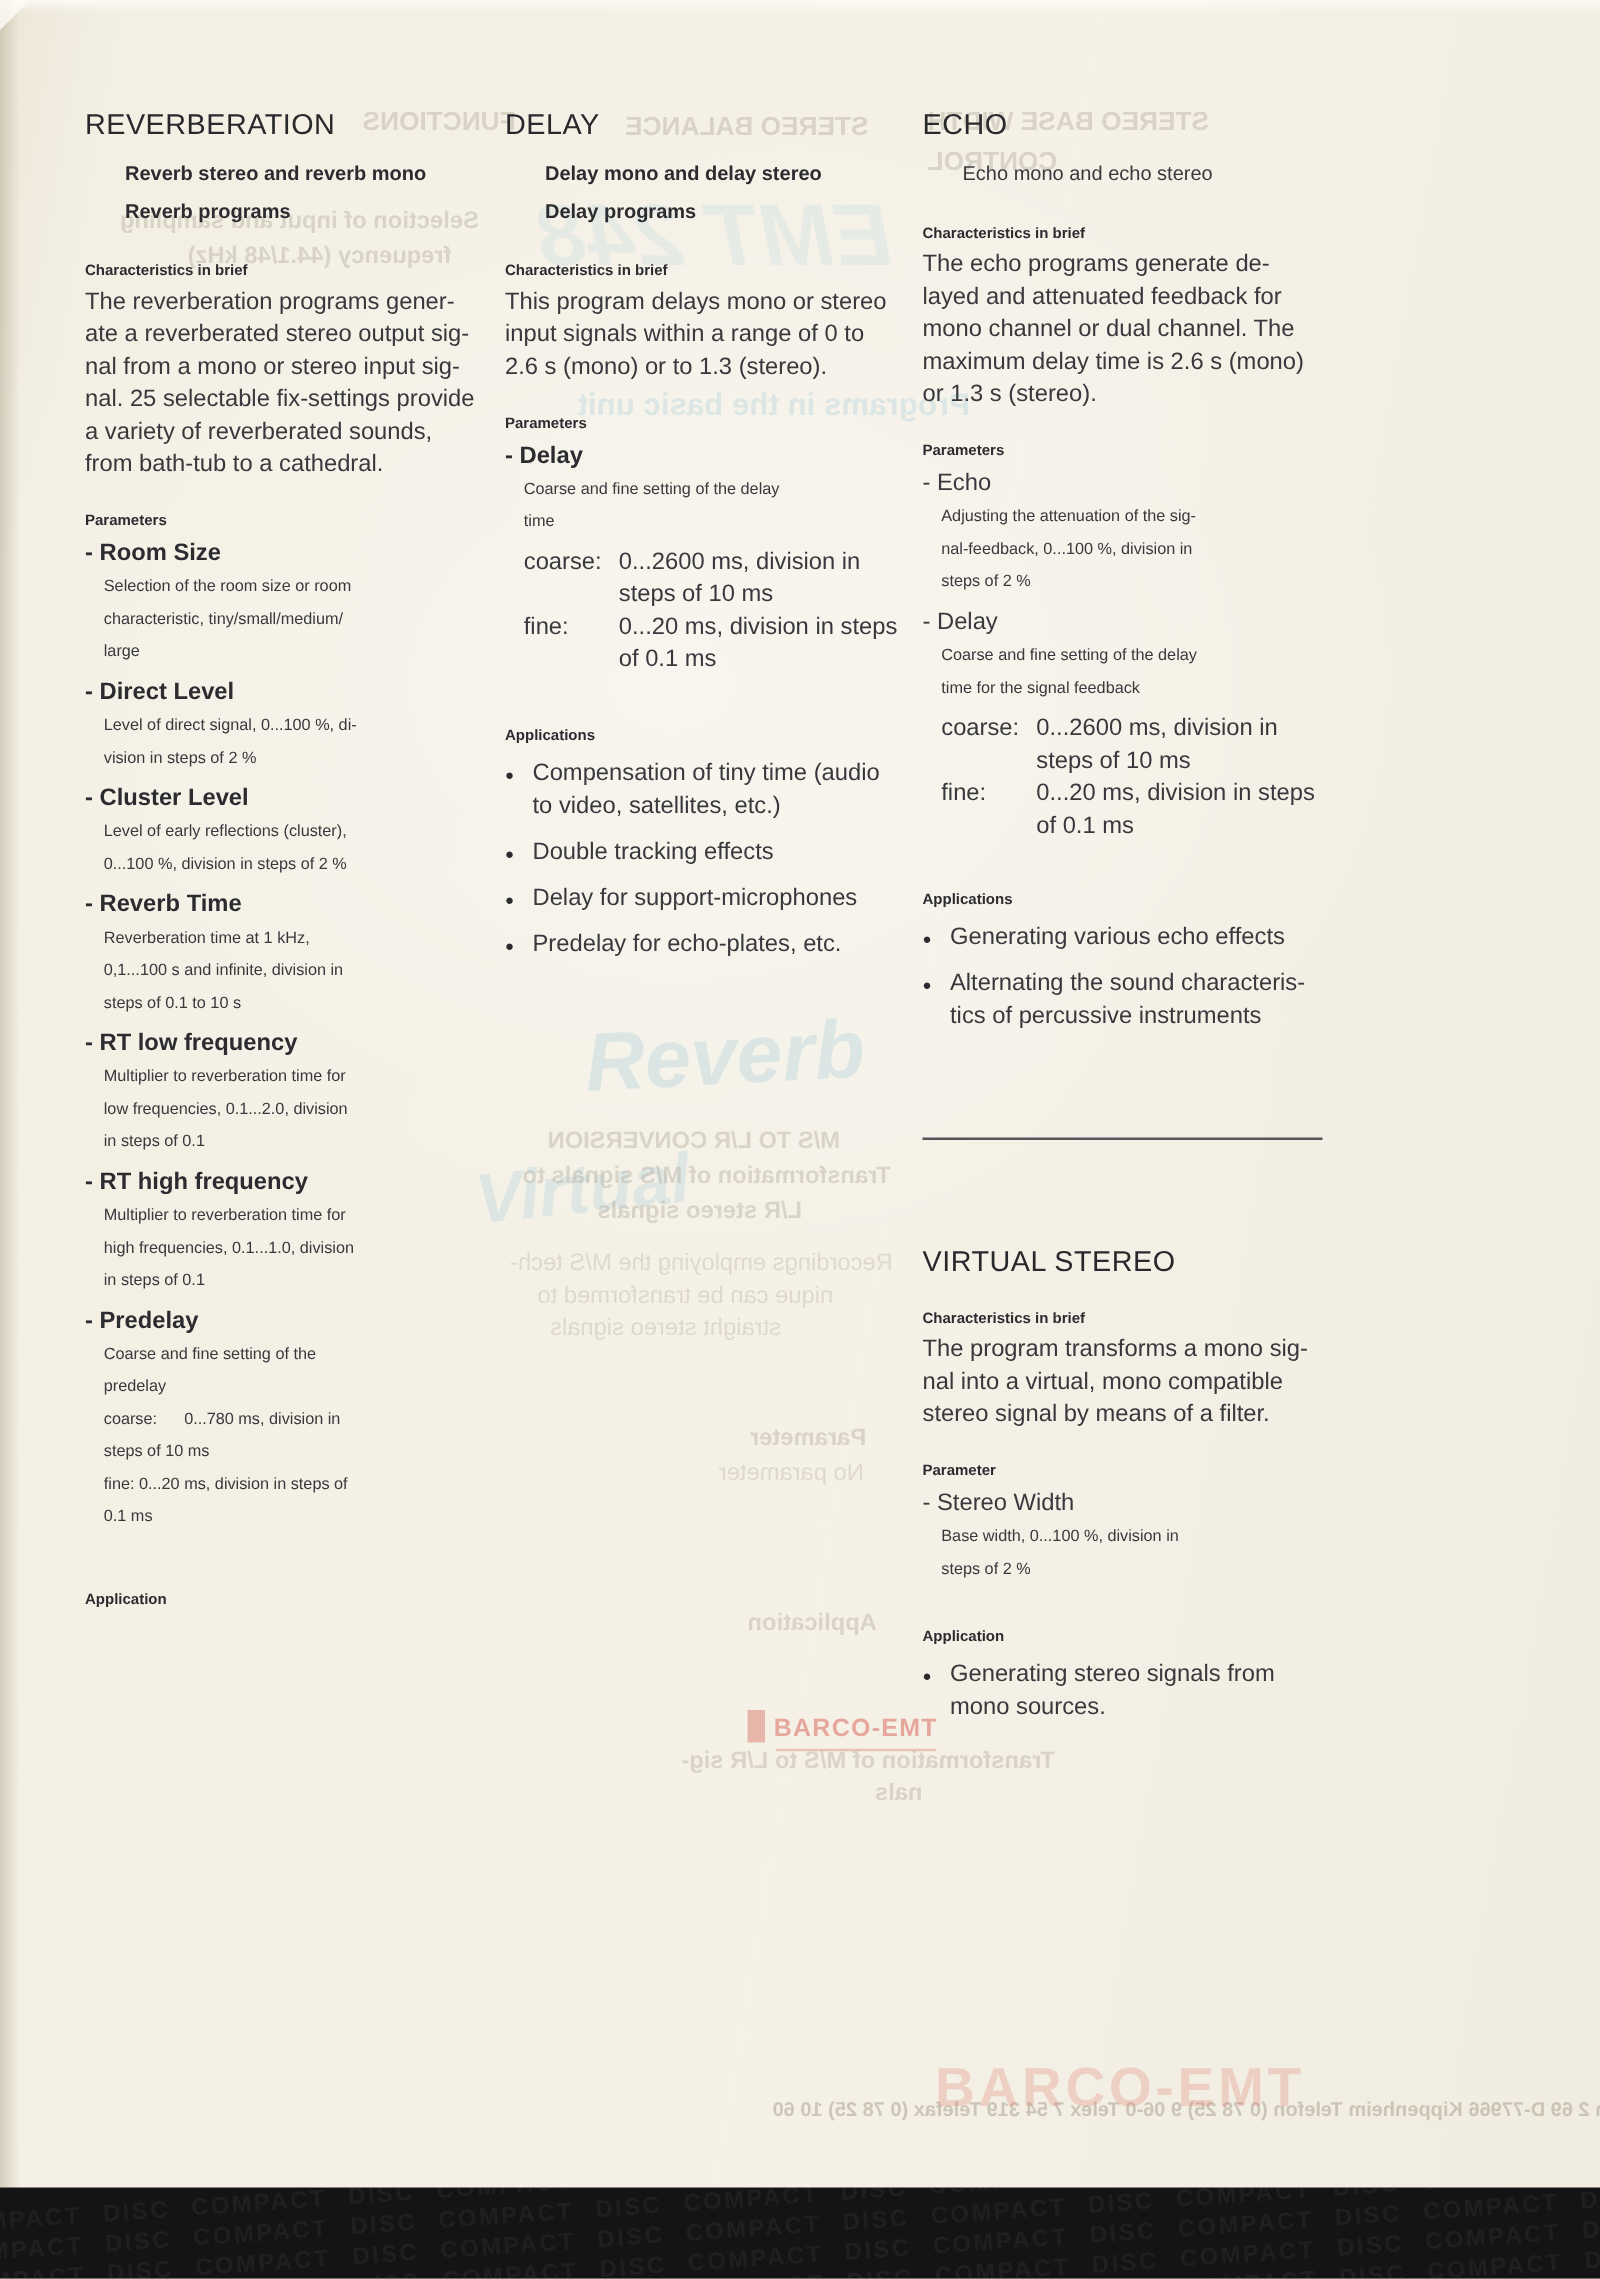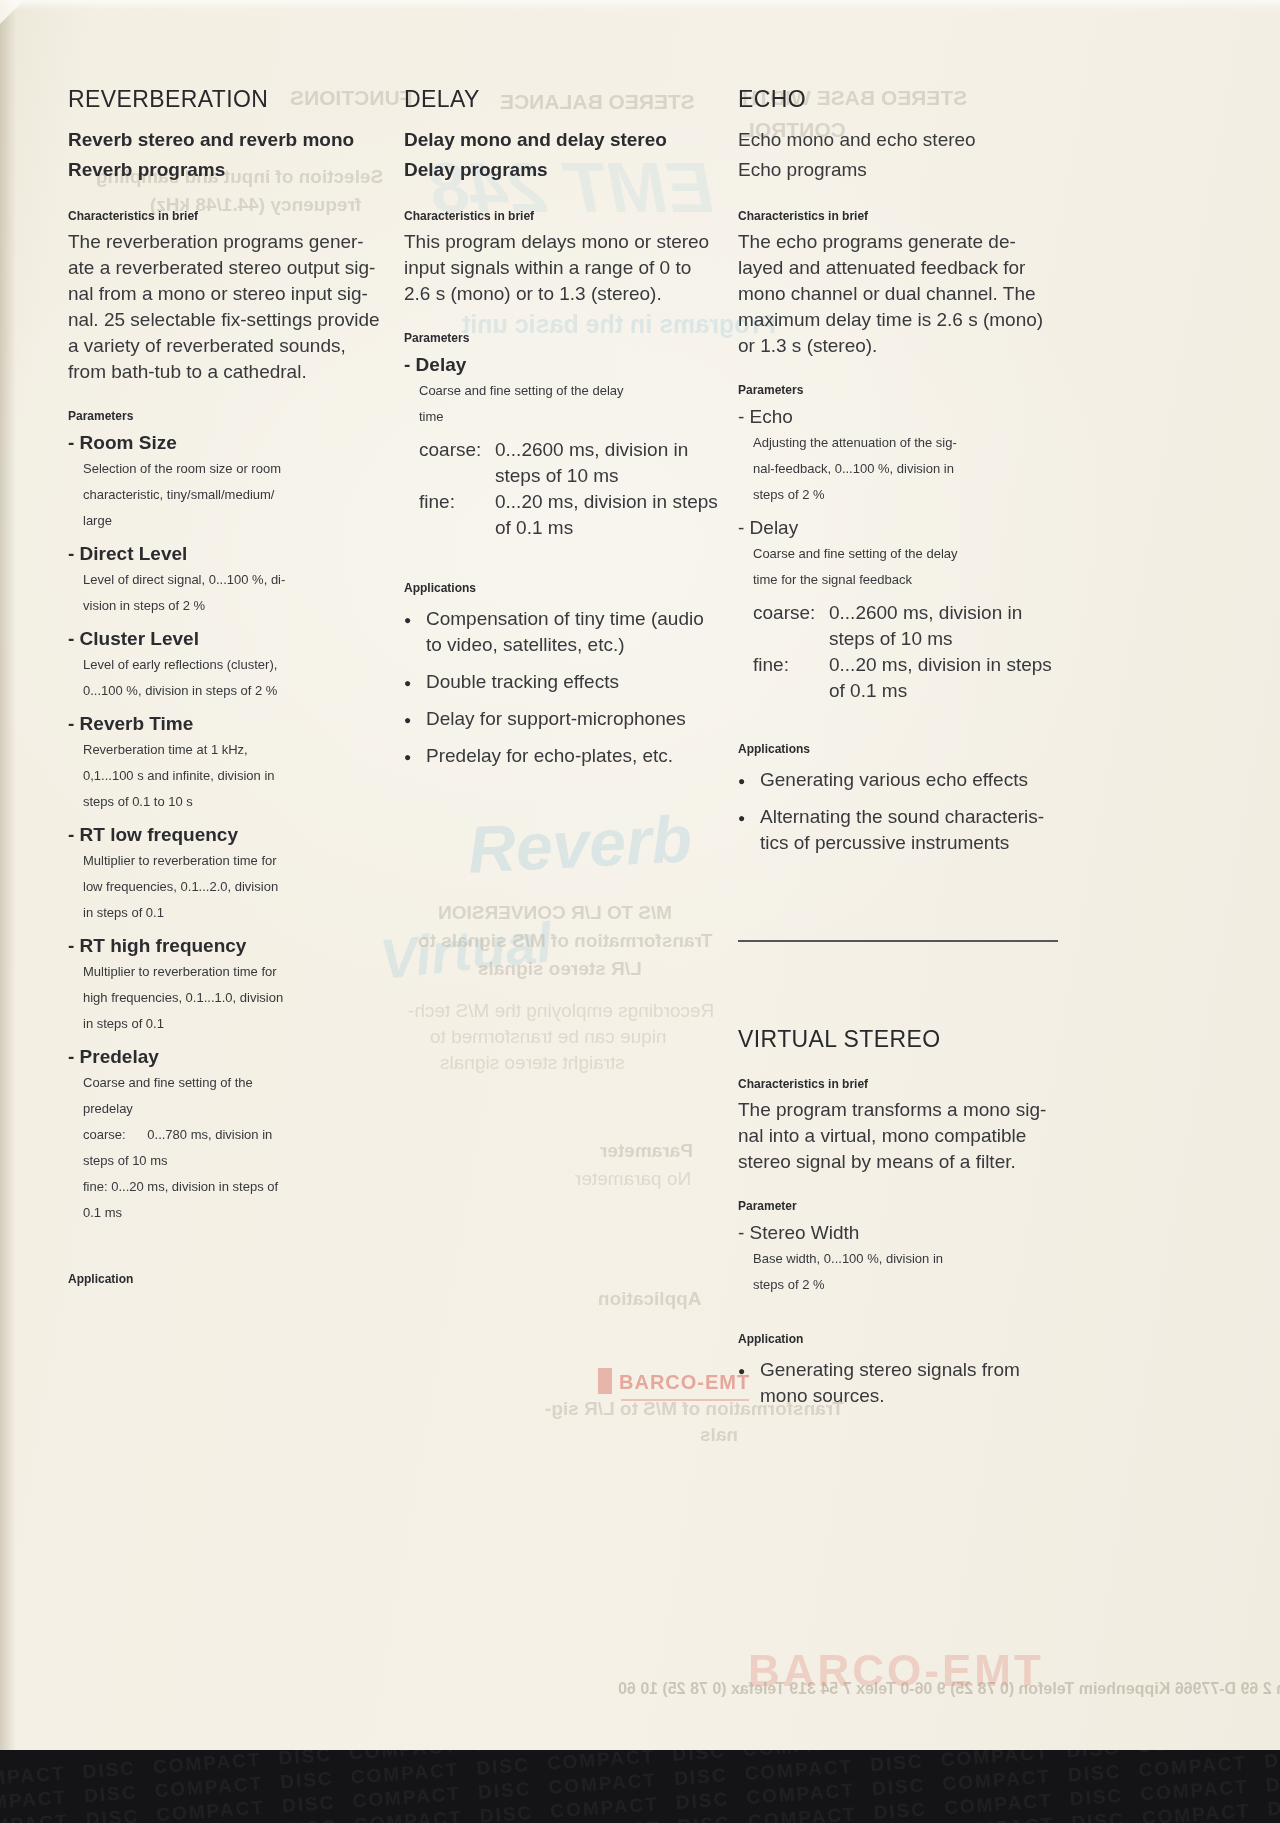--- a/index.html
+++ b/index.html
@@ -17,21 +17,21 @@
   .corner { position:absolute; left:0; top:0; width:0; height:0;
     border-top:24px solid #fbfaf5; border-right:24px solid transparent; opacity:.85; }
 
   
   .col { position:absolute; top:86px; }
   .col-rev   { left:68px;  width:330px; }
   .col-delay { left:404px; width:334px; }
   .col-echo  { left:738px; width:326px; }
 
   .title { font-size:23px; font-weight:normal; letter-spacing:.4px; color:#28282d; margin:0 0 12px 0; }
-  .subtitle { font-size:19px; font-weight:bold; line-height:30px; color:#2b2b30; }
+  .subtitle { font-size:16px; font-weight:bold; line-height:30px; color:#2b2b30;margin-left:32px; }
   .subtitle.regular { font-weight:normal; color:#38383d; }
   .h { font-size:12px; font-weight:bold; color:#2b2b30; margin:24px 0 6px 0; }
   .para { font-size:19px; line-height:26px; white-space:pre; color:#38383d; margin:0; }
   .char-para { margin-bottom:2px; }
 
   .param { margin:7px 0 7px 0; }
   .param .term { font-size:19px; line-height:26px; font-weight:bold; color:#2b2b30; }
   .param .term::before { content:"- "; }
   .param.regular .term { font-weight:normal; color:#38383d; }
   .param .desc { margin-left:15px; font-size:13px; line-height:26px; white-space:pre; color:#38383d; }
@@ -225,21 +225,20 @@
     <div class="bullet">Compensation of tiny time (audio
 to video, satellites, etc.)</div>
     <div class="bullet">Double tracking effects</div>
     <div class="bullet">Delay for support-microphones</div>
     <div class="bullet">Predelay for echo-plates, etc.</div>
   </div>
 
   <div class="col col-echo">
     <div class="title">ECHO</div>
     <div class="subtitle regular">Echo mono and echo stereo</div>
-    <div class="subtitle regular">Echo programs</div>
 
     <div class="h">Characteristics in brief</div>
     <div class="para char-para">The echo programs generate de-
 layed and attenuated feedback for
 mono channel or dual channel. The
 maximum delay time is 2.6 s (mono)
 or 1.3 s (stereo).</div>
 
     <div class="h">Parameters</div>
     <div class="param regular">

